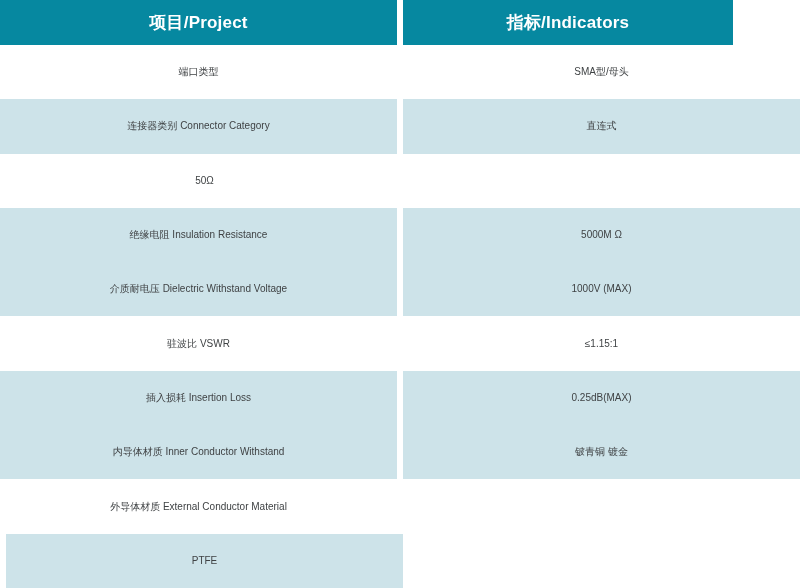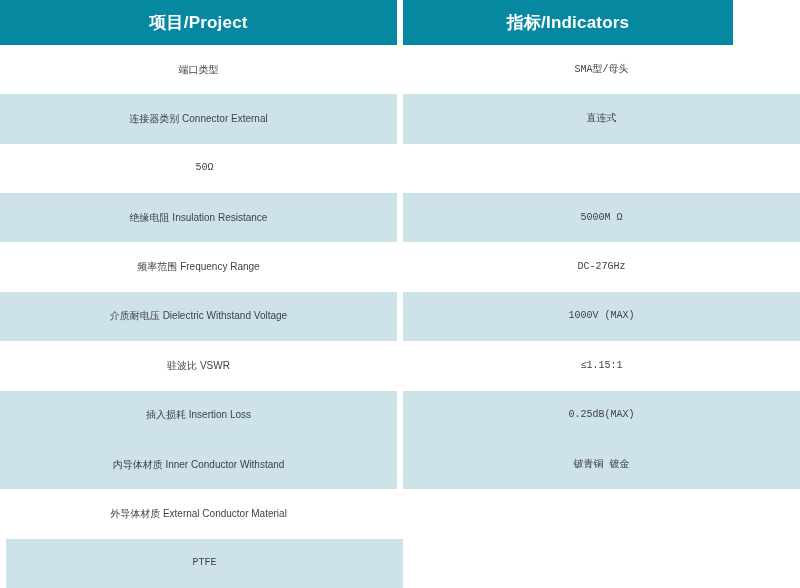--- a/index.html
+++ b/index.html
@@ -64,21 +64,21 @@
     height: 100%;
     box-sizing: border-box;
     color: #3f4244;
     font-size: 10px;
     text-align: center;
     line-height: 1.2;
     white-space: nowrap;
   }
   .cell.col-project   { width: 397px; }
   .cell.col-gap       { width: 6px; background: #ffffff !important; }
-  .cell.col-indicator { width: 397px; font-family: Liberation Mono, monospace; }
+  .cell.col-indicator { width: 397px; }
 
   
   .spec-row.tinted .cell.col-project,
   .spec-row.tinted .cell.col-indicator {
     background: #cde3e9;
   }
   .spec-row.plain .cell.col-project,
   .spec-row.plain .cell.col-indicator {
     background: #ffffff;
   }
@@ -94,37 +94,32 @@
     <div class="hcell col-indicator">指标/Indicators</div>
   </div>
 
   <div class="spec-body">
       <div class="spec-row plain">
         <div class="cell col-project">端口类型</div>
         <div class="cell col-gap"></div>
         <div class="cell col-indicator">SMA型/母头</div>
       </div>
       <div class="spec-row tinted">
-        <div class="cell col-project">连接器类别 Connector External</div>
+        <div class="cell col-project">连接器类别 Connector Category</div>
         <div class="cell col-gap"></div>
         <div class="cell col-indicator">直连式</div>
       </div>
       <div class="spec-row plain">
         <div class="cell col-gap"></div>
         <div class="cell col-indicator">50Ω</div>
       </div>
       <div class="spec-row tinted">
         <div class="cell col-project">绝缘电阻 Insulation Resistance</div>
         <div class="cell col-gap"></div>
         <div class="cell col-indicator">5000M Ω</div>
-      </div>
-      <div class="spec-row plain">
-        <div class="cell col-project">频率范围 Frequency Range</div>
-        <div class="cell col-gap"></div>
-        <div class="cell col-indicator">DC-27GHz</div>
       </div>
       <div class="spec-row tinted">
         <div class="cell col-project">介质耐电压 Dielectric Withstand Voltage</div>
         <div class="cell col-gap"></div>
         <div class="cell col-indicator">1000V (MAX)</div>
       </div>
       <div class="spec-row plain">
         <div class="cell col-project">驻波比 VSWR</div>
         <div class="cell col-gap"></div>
         <div class="cell col-indicator">≤1.15:1</div>

